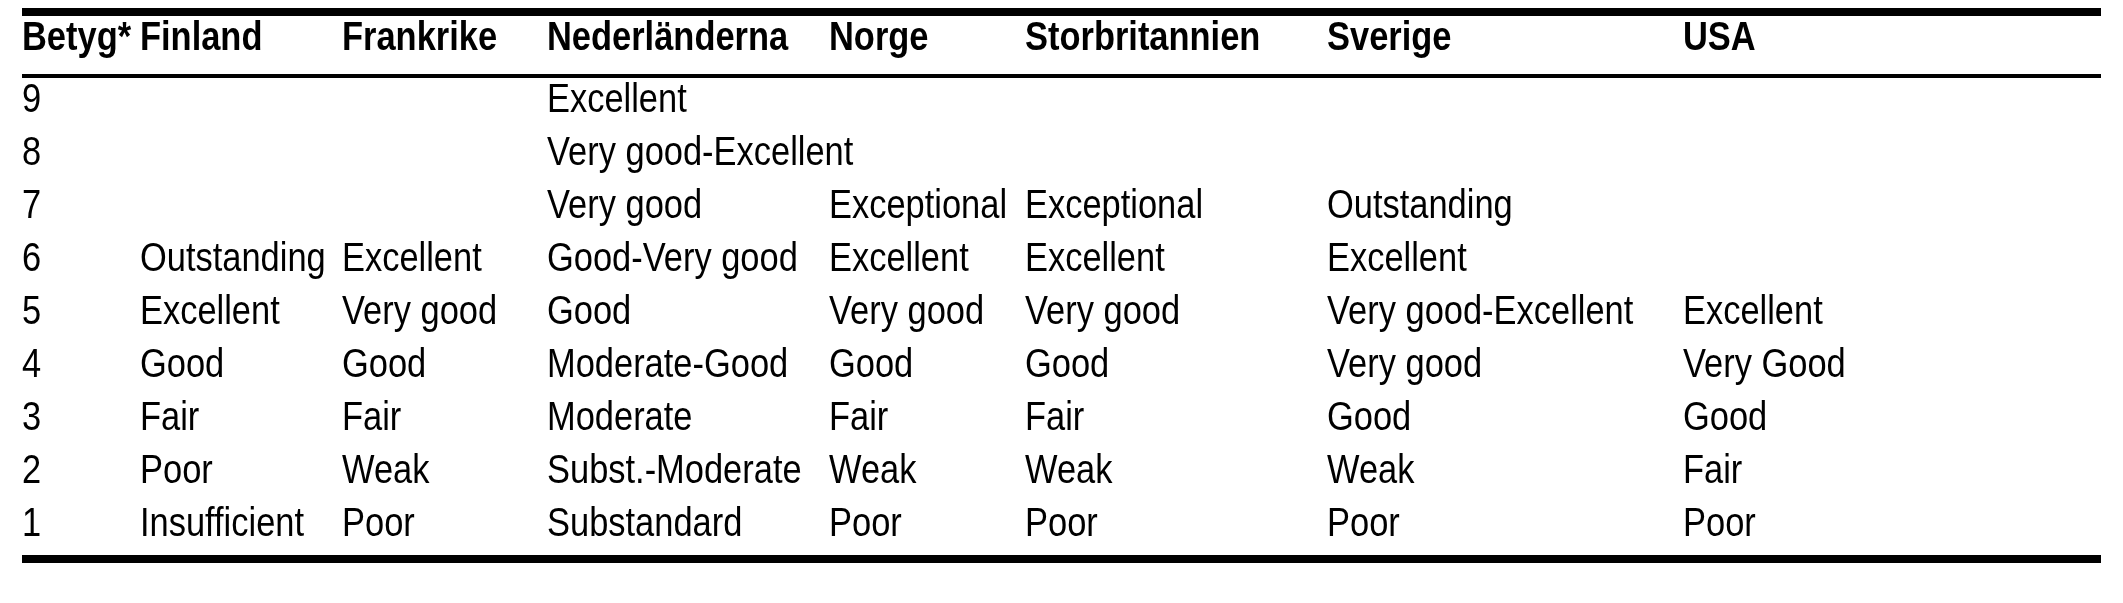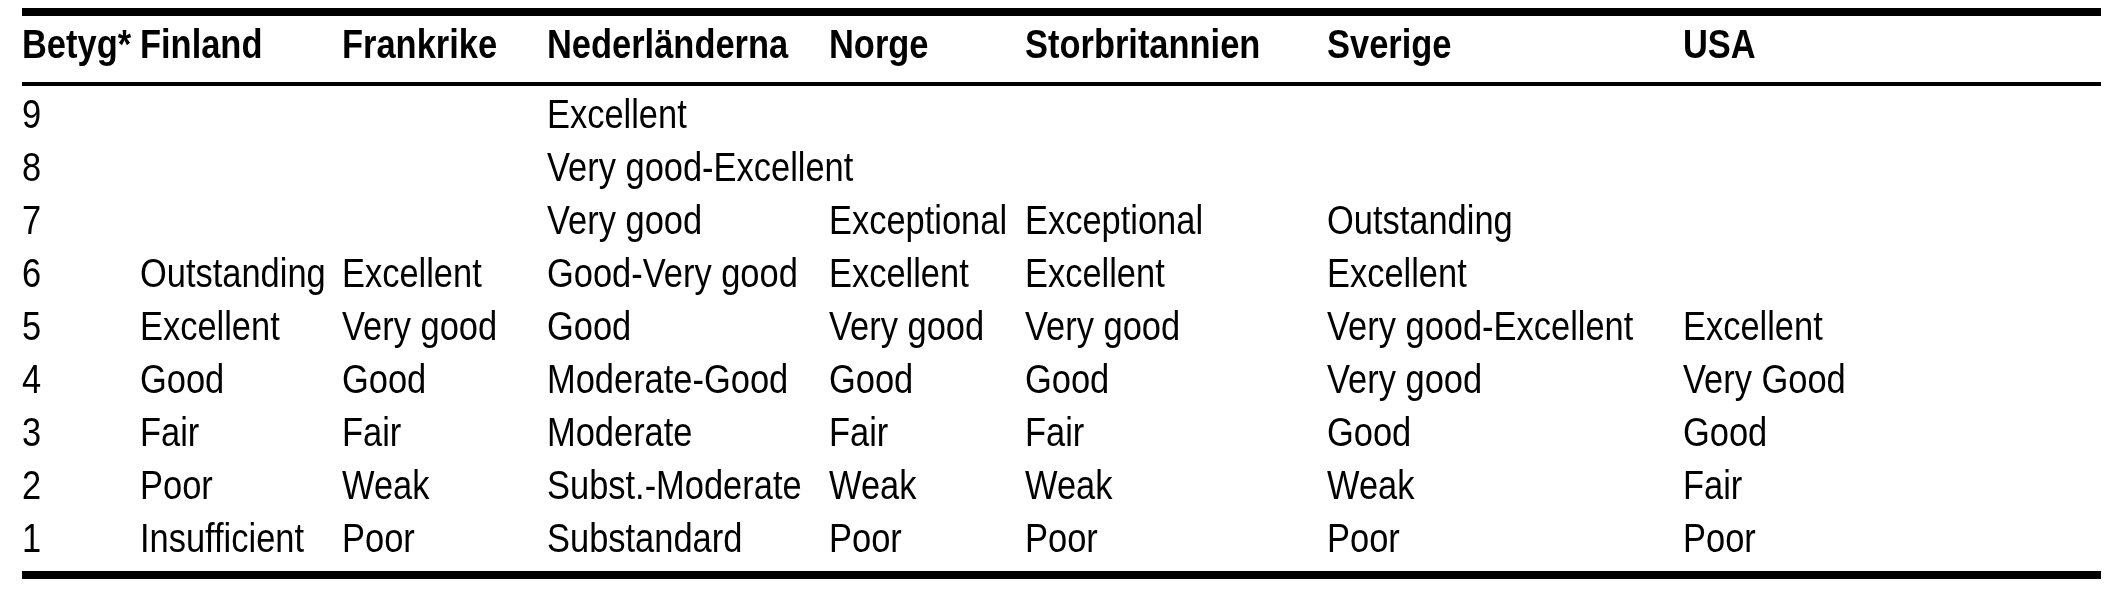--- a/index.html
+++ b/index.html
@@ -43,21 +43,20 @@
     width: 100%;
     box-sizing: border-box;
   }
 
   table.grades {
     width: 100%;
     border-collapse: collapse;
     table-layout: fixed;
     font-size: 41px;
     line-height: 1.0;
-    margin-top: 8px;
   }
 
   table.grades th,
   table.grades td {
     padding: 0;
     margin: 0;
     border: none;
     text-align: left;
     vertical-align: baseline;
     white-space: nowrap;

